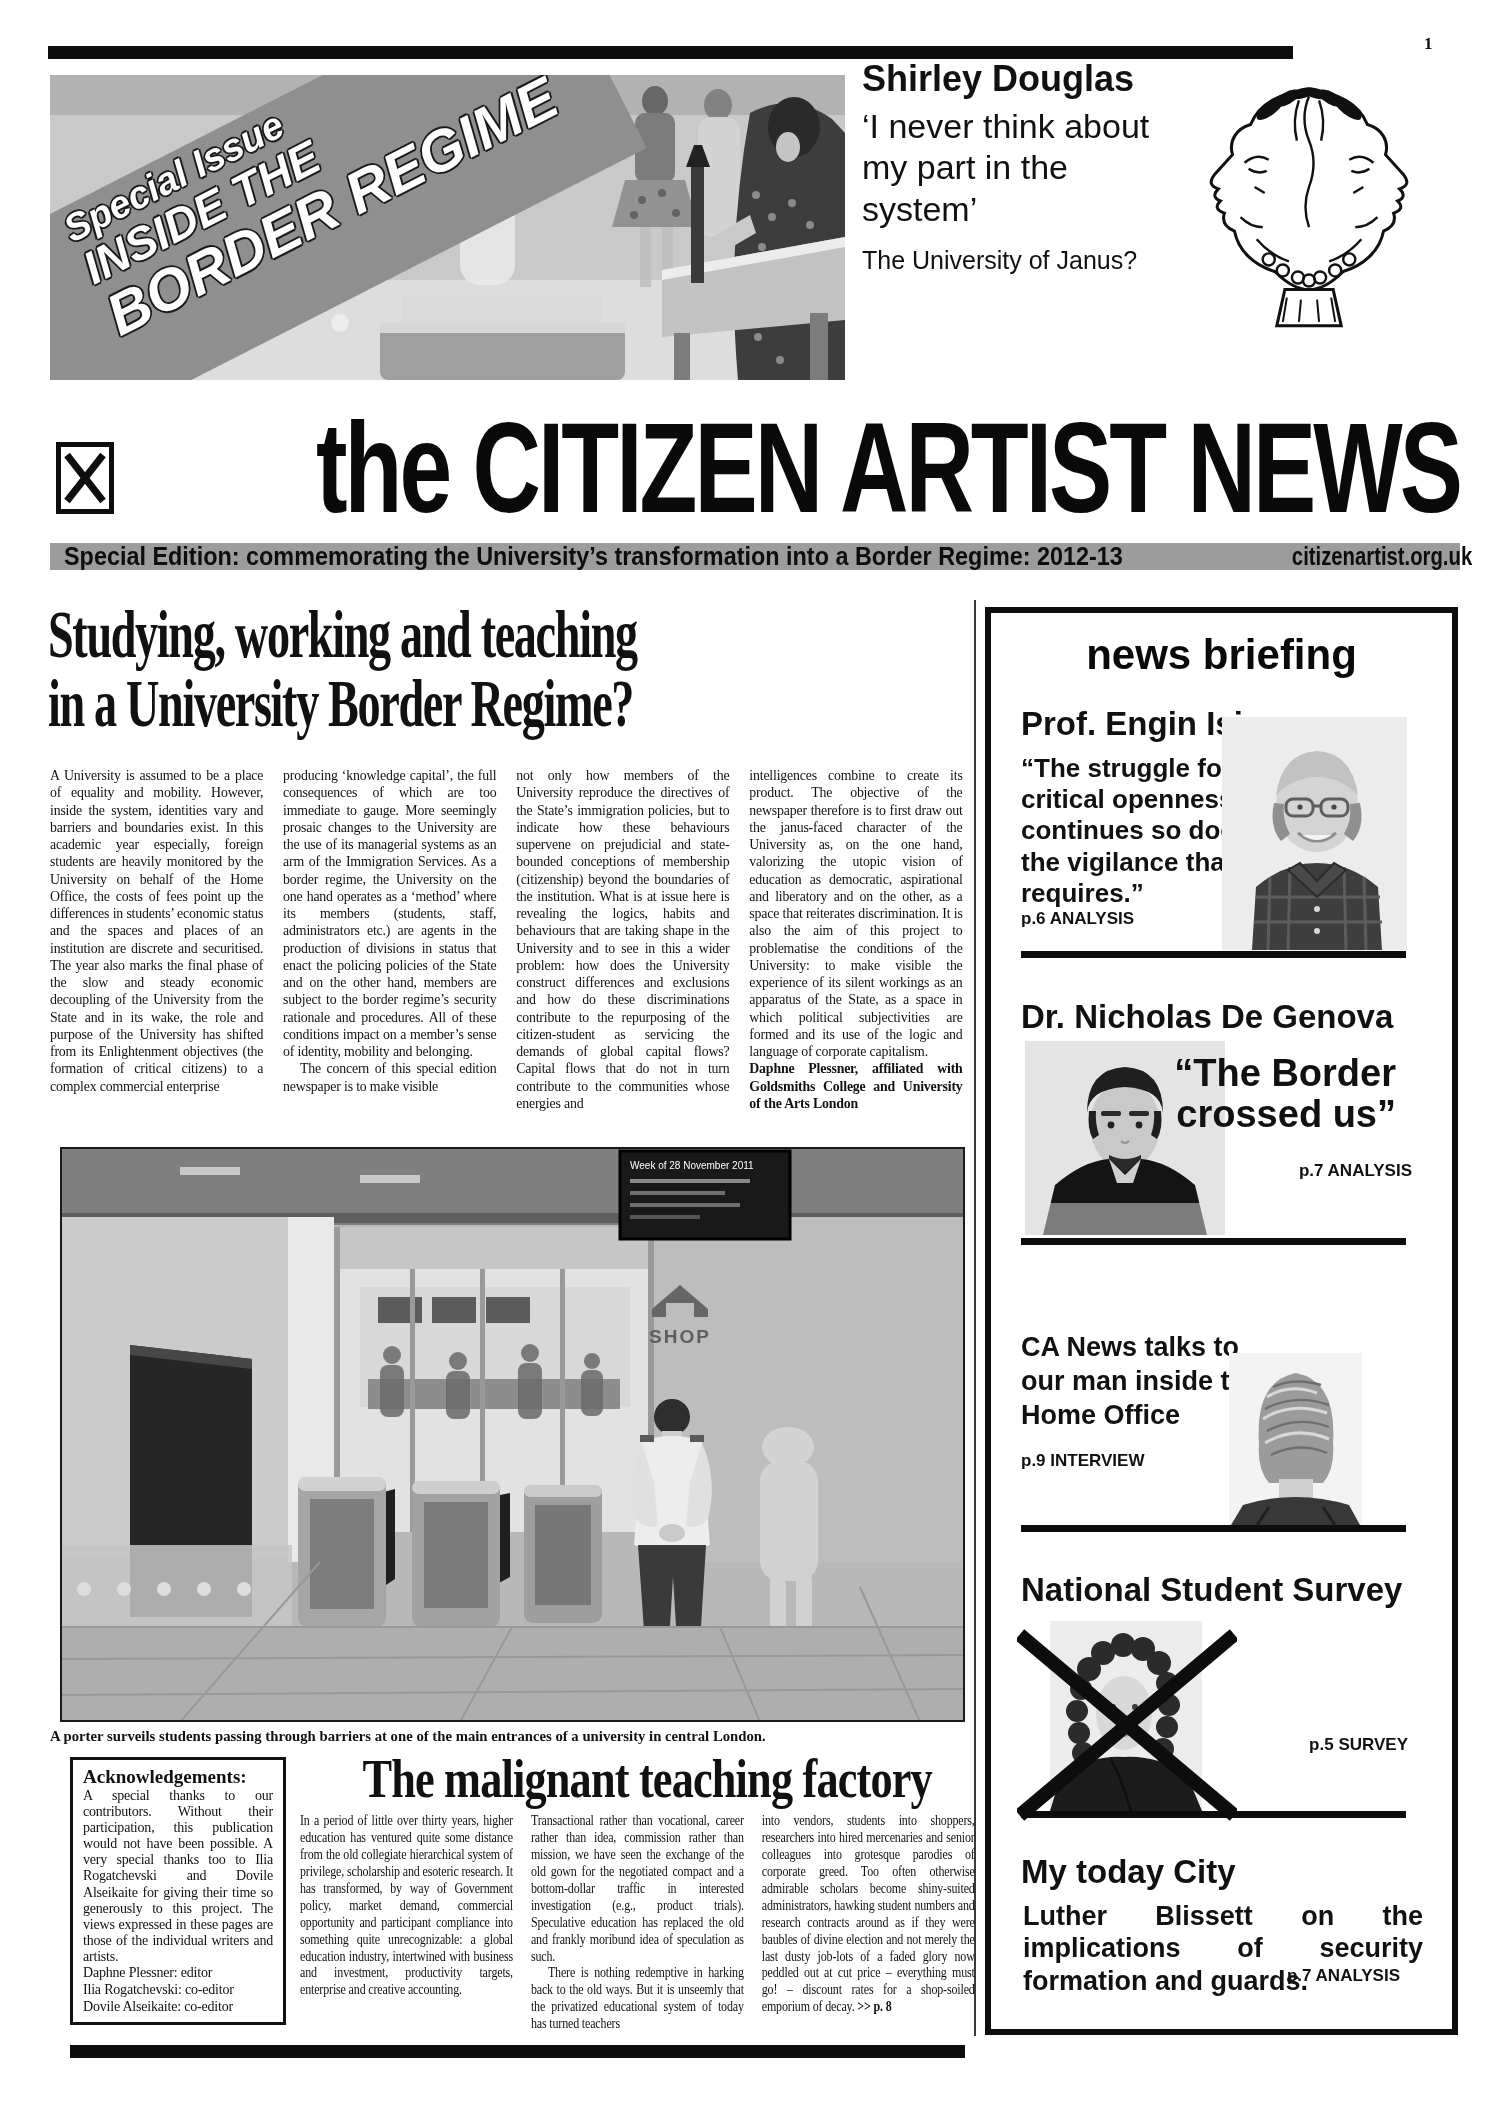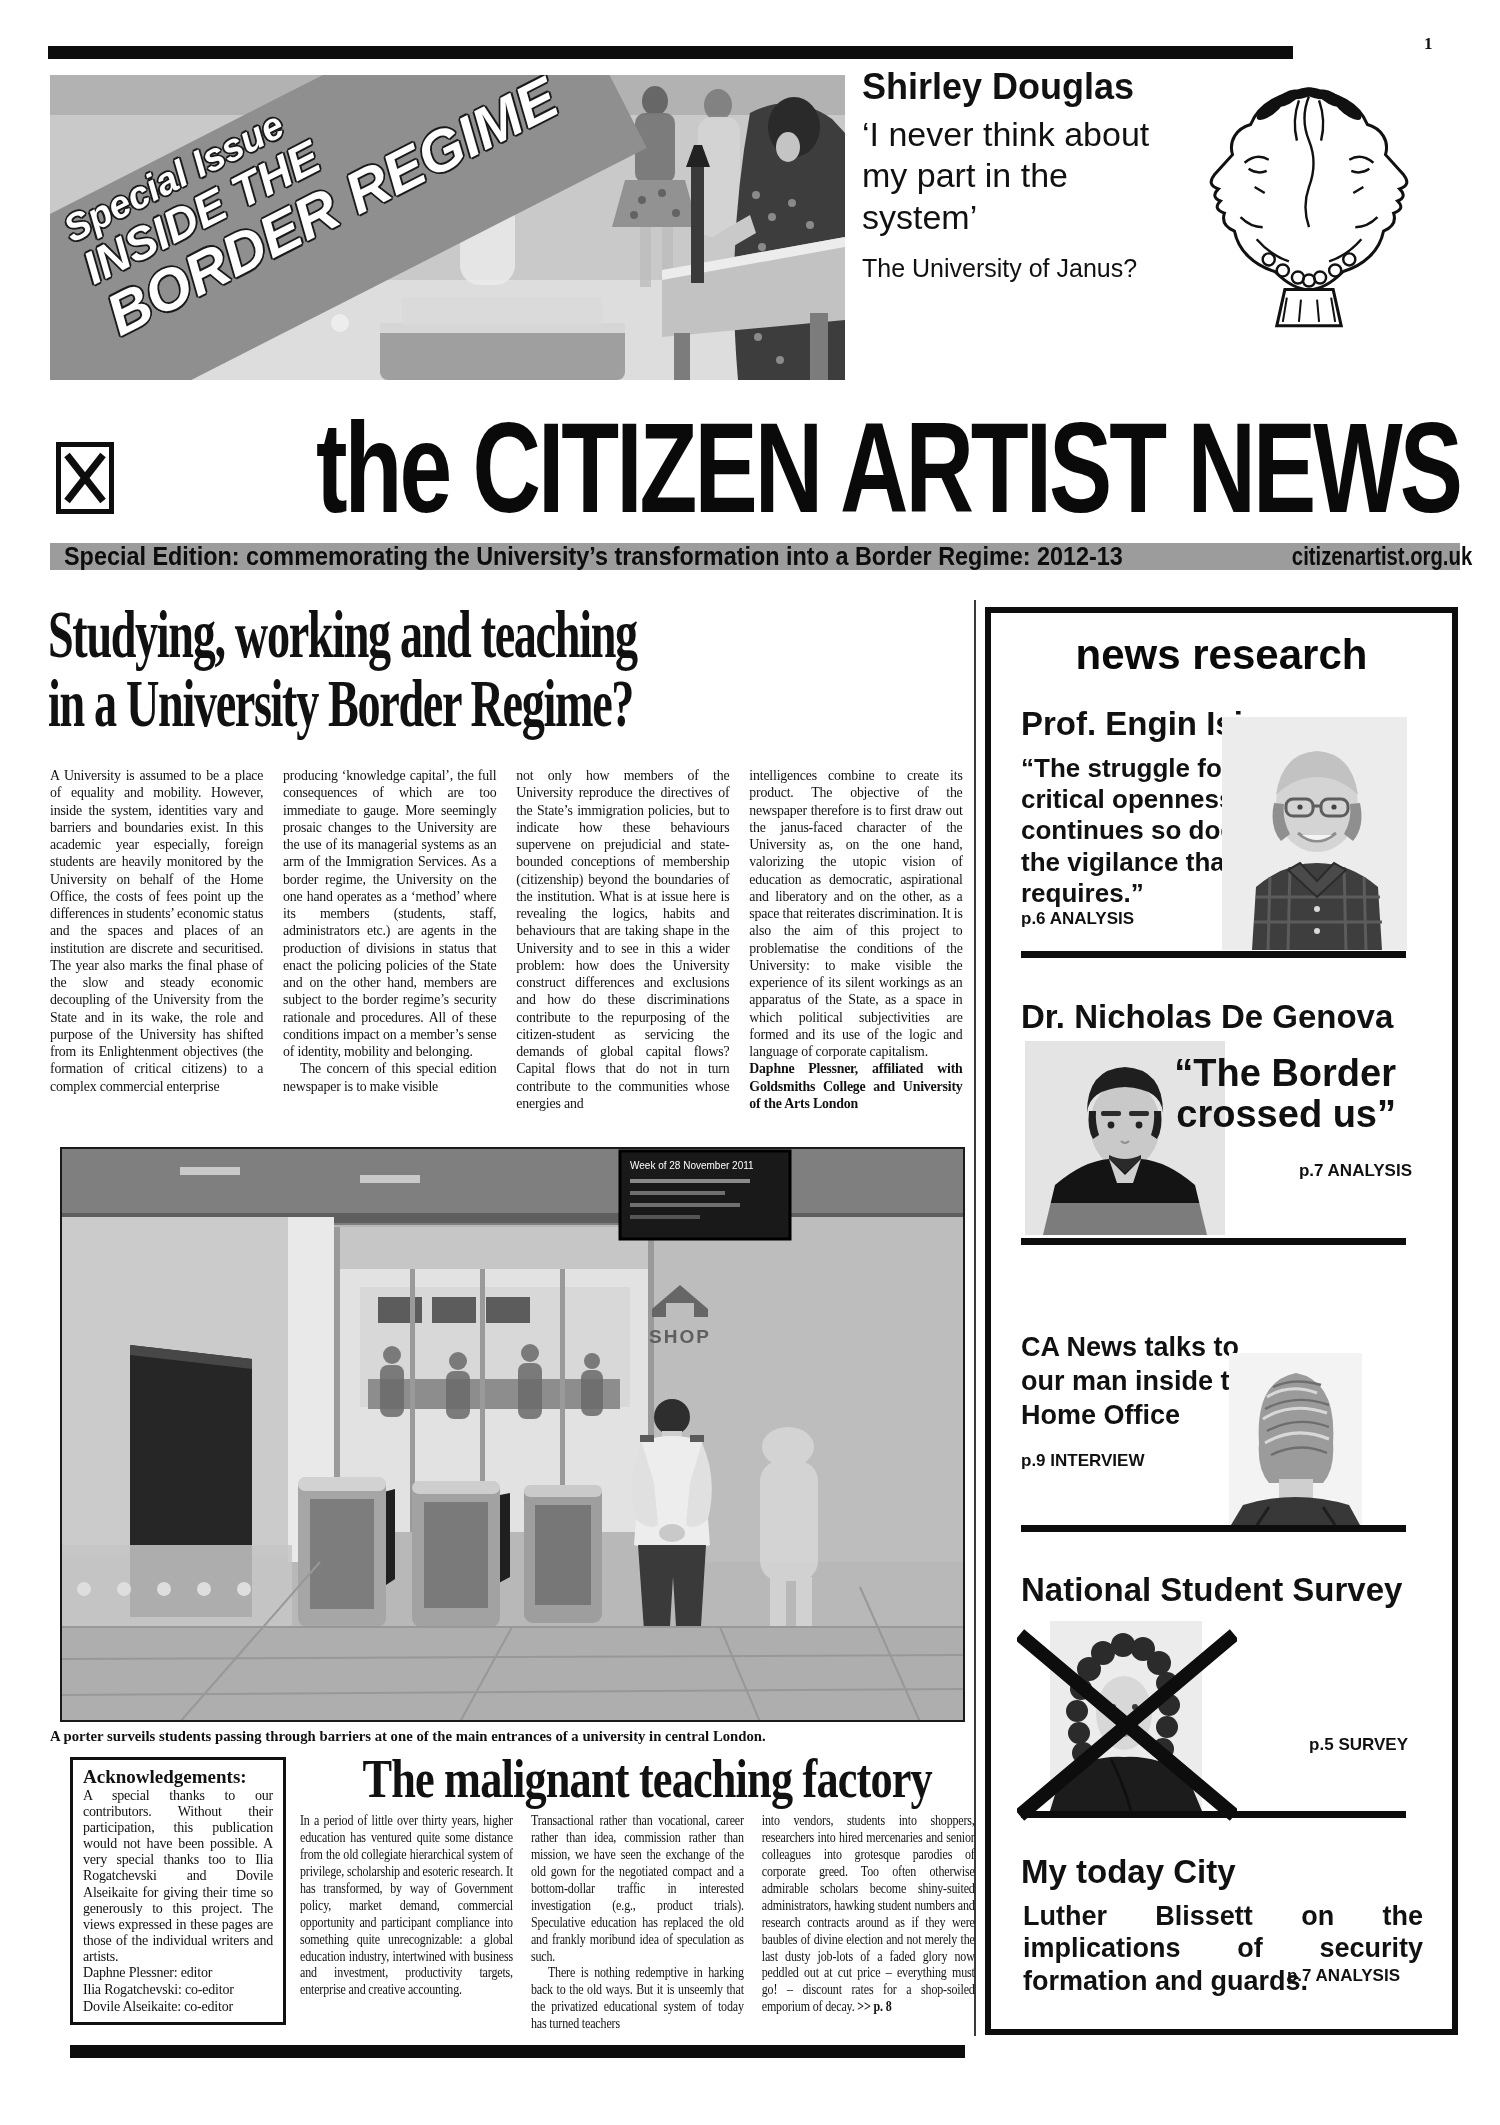--- a/index.html
+++ b/index.html
@@ -15,21 +15,21 @@
   .banner{position:absolute;left:-170px;top:45px;width:760px;height:212px;background:#8f8f8f;
           transform:rotate(-27deg);padding-left:205px;box-sizing:border-box;padding-top:4px;
           font-family:"Liberation Sans",sans-serif;font-style:italic;font-weight:bold;color:#fff;}
   .banner div{line-height:1.04;
      text-shadow:-2px 0 #1a1a1a,2px 0 #1a1a1a,0 -2px #1a1a1a,0 2px #1a1a1a,
                  -1px -1px #1a1a1a,1px 1px #1a1a1a,1px -1px #1a1a1a,-1px 1px #1a1a1a;}
   .b1{font-size:38px;}
   .b2{font-size:46px;}
   .b3{font-size:58px;}
   
-  .promo{left:862px;top:66px;width:300px;}
+  .promo{left:862px;top:58px;width:300px;}
   .promo-name{font-family:"Liberation Sans",sans-serif;font-weight:bold;font-size:36px;}
   .promo-quote{font-family:"Liberation Sans",sans-serif;font-size:34px;line-height:1.22;width:288px;margin-top:6px;}
   .promo-sub{font-family:"Liberation Sans",sans-serif;font-size:25px;margin-top:16px;}
   .janus{left:1158px;top:66px;}
   
   .xlogo{left:56px;top:442px;width:58px;height:72px;border:5px solid #0d0d0d;box-sizing:border-box;}
   .masthead{right:40px;top:404px;font-family:"Liberation Sans",sans-serif;font-weight:bold;
             font-size:128px;line-height:1.0;letter-spacing:-4px;white-space:nowrap;
             transform:scaleX(0.74);transform-origin:right top;color:#0a0a0a;}
   .edbar{left:50px;top:543px;width:1410px;height:27px;background:#9c9c9c;display:flex;
@@ -359,21 +359,21 @@
   <div class="cols cols-fact abs">
     <div class="col">In a period of little over thirty years, higher education has ventured quite some distance from the old collegiate hierarchical system of privilege, scholarship and esoteric research. It has transformed, by way of Government policy, market demand, commercial opportunity and participant compliance into something quite unrecognizable: a global education industry, intertwined with business and investment, productivity targets, enterprise and creative accounting.</div>
     <div class="col pre">Transactional rather than vocational, career rather than idea, commission rather than mission, we have seen the exchange of the old gown for the negotiated compact and a bottom-dollar traffic in interested investigation (e.g., product trials). Speculative education has replaced the old and frankly moribund idea of speculation as such.
 &nbsp;&nbsp;&nbsp;There is nothing redemptive in harking back to the old ways. But it is unseemly that the privatized educational system of today has turned teachers</div>
     <div class="col"><span>into vendors, students into shoppers, researchers into hired mercenaries and senior colleagues into grotesque parodies of corporate greed. Too often otherwise admirable scholars become shiny-suited administrators, hawking student numbers and research contracts around as if they were baubles of divine election and not merely the last dusty job-lots of a faded glory now peddled out at cut price – everything must go! – discount rates for a shop-soiled emporium of decay.</span> <span class="jump">&gt;&gt; p. 8</span></div>
   </div>
 
   <div class="botrule abs"></div>
 
   <div class="nb abs">
-    <div class="it nb-title">news research</div>
+    <div class="it nb-title">news briefing</div>
 
     <div class="it nb-h" style="left:30px;top:92px;">Prof. Engin Isin</div>
     <div class="it nb-q1" style="left:30px;top:140px;width:236px;">“The struggle for critical openness continues so does the vigilance that it requires.”</div>
     <div class="it nb-ref" style="left:30px;top:296px;">p.6 ANALYSIS</div>
     <svg class="it" style="left:231px;top:104px;" width="185" height="233" viewBox="0 0 185 233">
       <rect width="185" height="233" fill="#ececec"></rect>
       <ellipse cx="95" cy="88" rx="41" ry="47" fill="#d4d4d4"></ellipse>
       <path d="M54,78 Q60,36 95,34 Q130,36 136,78 Q118,60 95,60 Q72,60 54,78 Z" fill="#c2c2c2"></path>
       <path d="M52,86 q-5,24 7,38 l9,-7 q-8,-14 -6,-30 Z" fill="#8f8f8f"></path>
       <path d="M138,86 q5,24 -7,38 l-9,-7 q8,-14 6,-30 Z" fill="#8f8f8f"></path>

